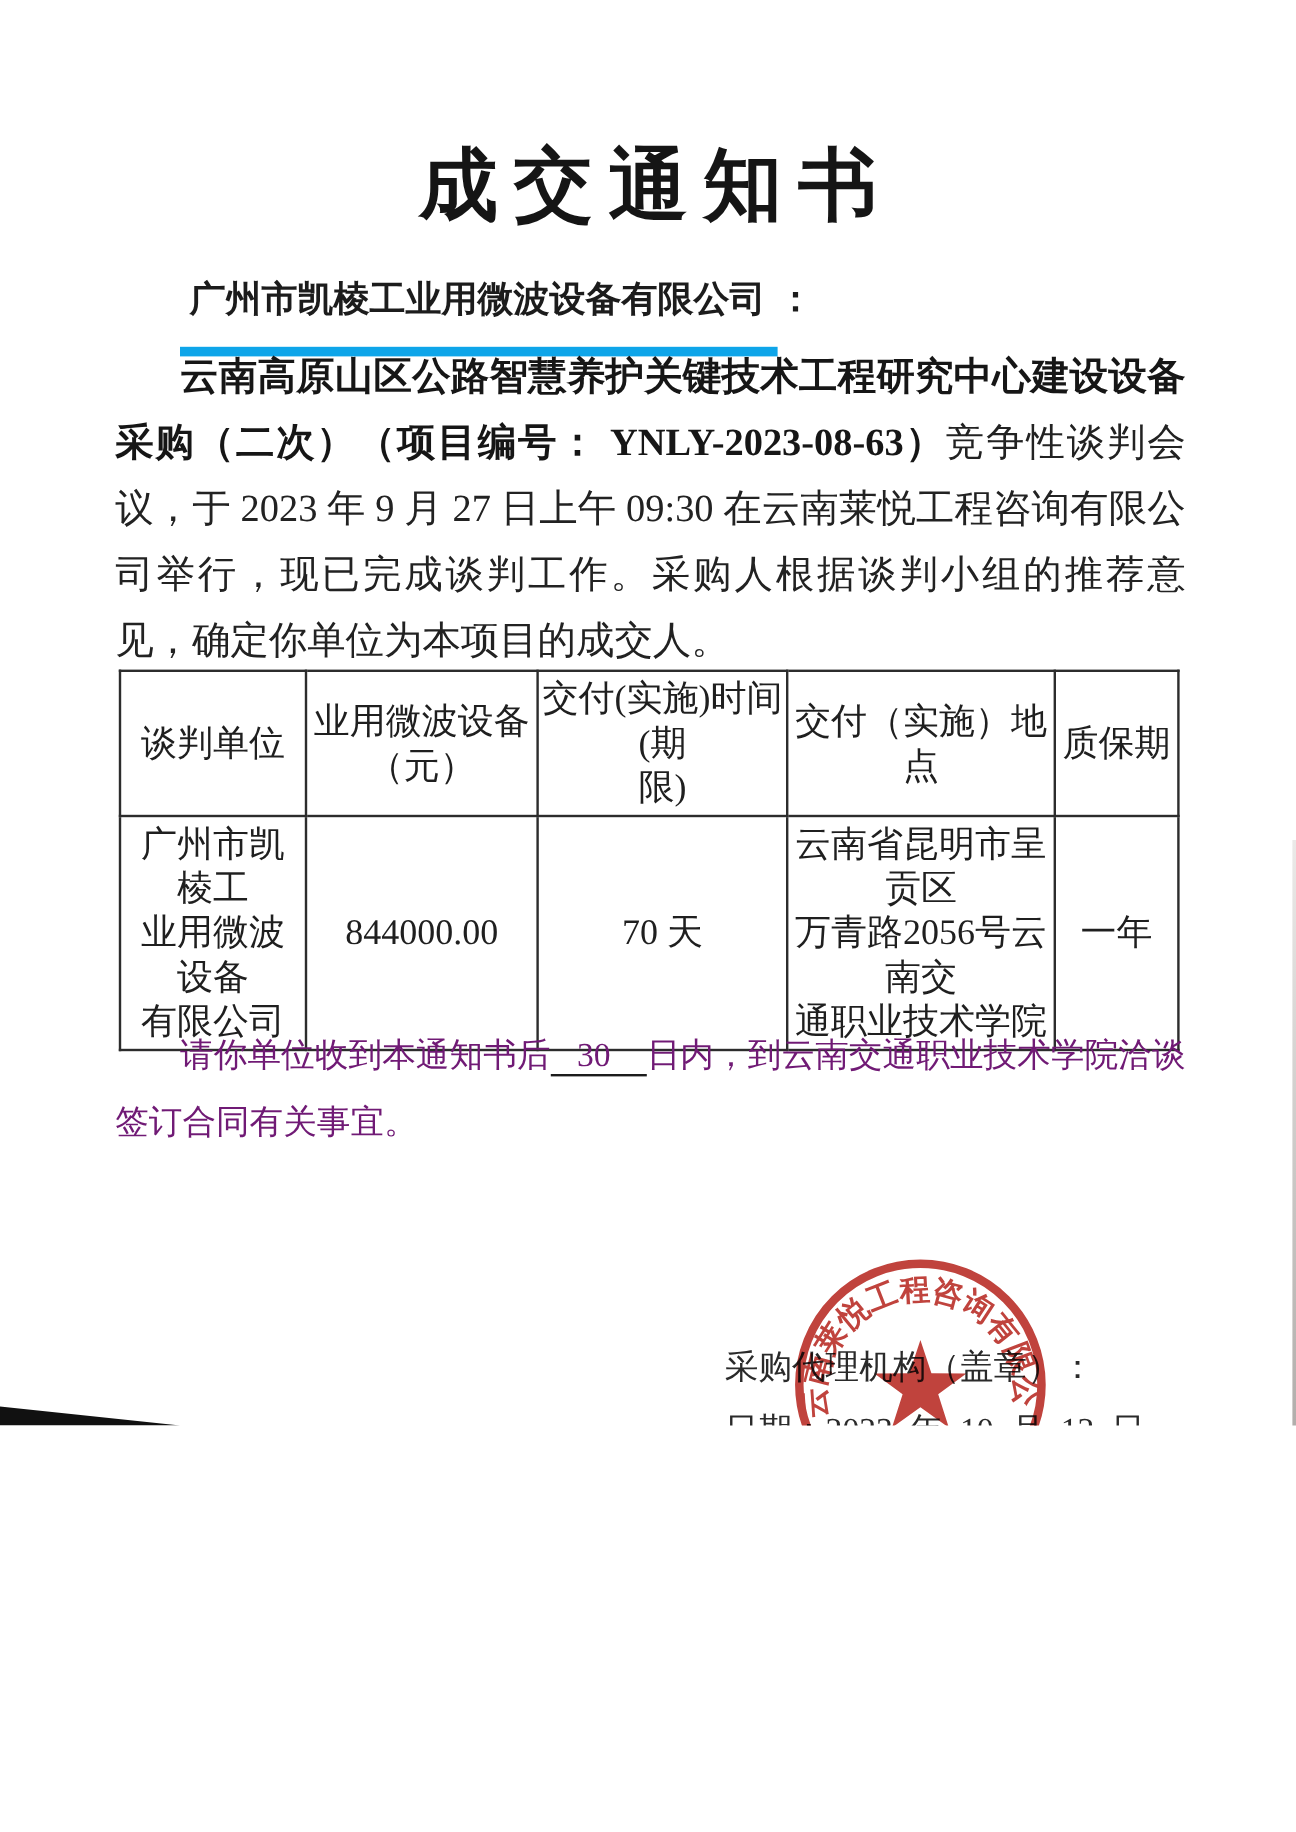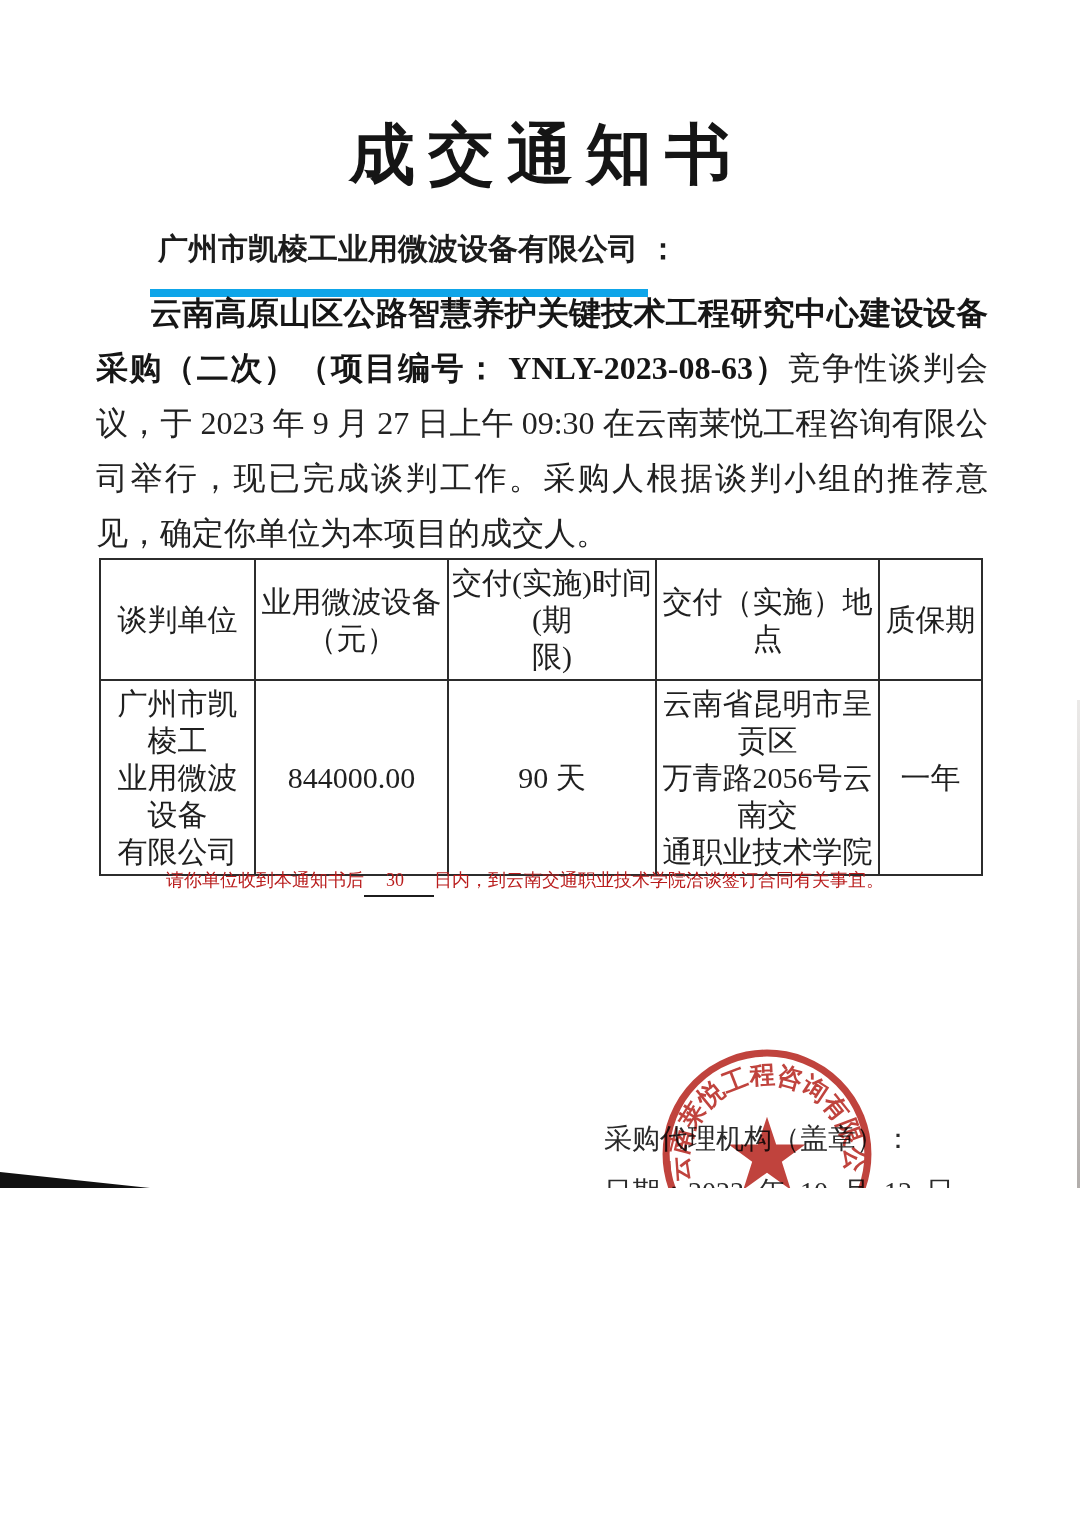--- a/index.html
+++ b/index.html
@@ -68,25 +68,24 @@
     padding: 4px 2px;
     overflow: hidden;
   }
   .doc-table th { height: 80px; }
   .doc-table td { height: 142px; text-align: center; }
 
   
   .closing {
     position: absolute; top: 852px; left: 96px;
     width: 892px;
-    font-size: 18px; line-height: 56px;
+    font-size: 28px; line-height: 56px;
     text-align: justify;
     text-indent: 54px;
-    color: #b91c1c;
-    margin-left: 16px;
+    color: #701a75;
   }
   .closing .blank {
     display: inline-block;
     border-bottom: 2px solid #1c1c1c;
     padding: 0 30px 0 22px;
     text-indent: 0;
     line-height: 30px;
   }
 
   
@@ -152,21 +151,21 @@
         <th>交付（实施）地点</th>
         <th>质保期</th>
       </tr>
     </thead>
     <tbody>
       <tr>
         <td>广州市凯棱工
 业用微波设备
 有限公司</td>
         <td>844000.00</td>
-        <td>90 天</td>
+        <td>70 天</td>
         <td>云南省昆明市呈贡区
 万青路2056号云南交
 通职业技术学院</td>
         <td>一年</td>
       </tr>
     </tbody>
   </table>
 
   <div class="closing"><span>请你单位收到本通知书后</span><span class="blank"><span>30</span></span><span>日内，到云南交通职业技术学院洽谈签订合同有关事宜。</span></div>
 

